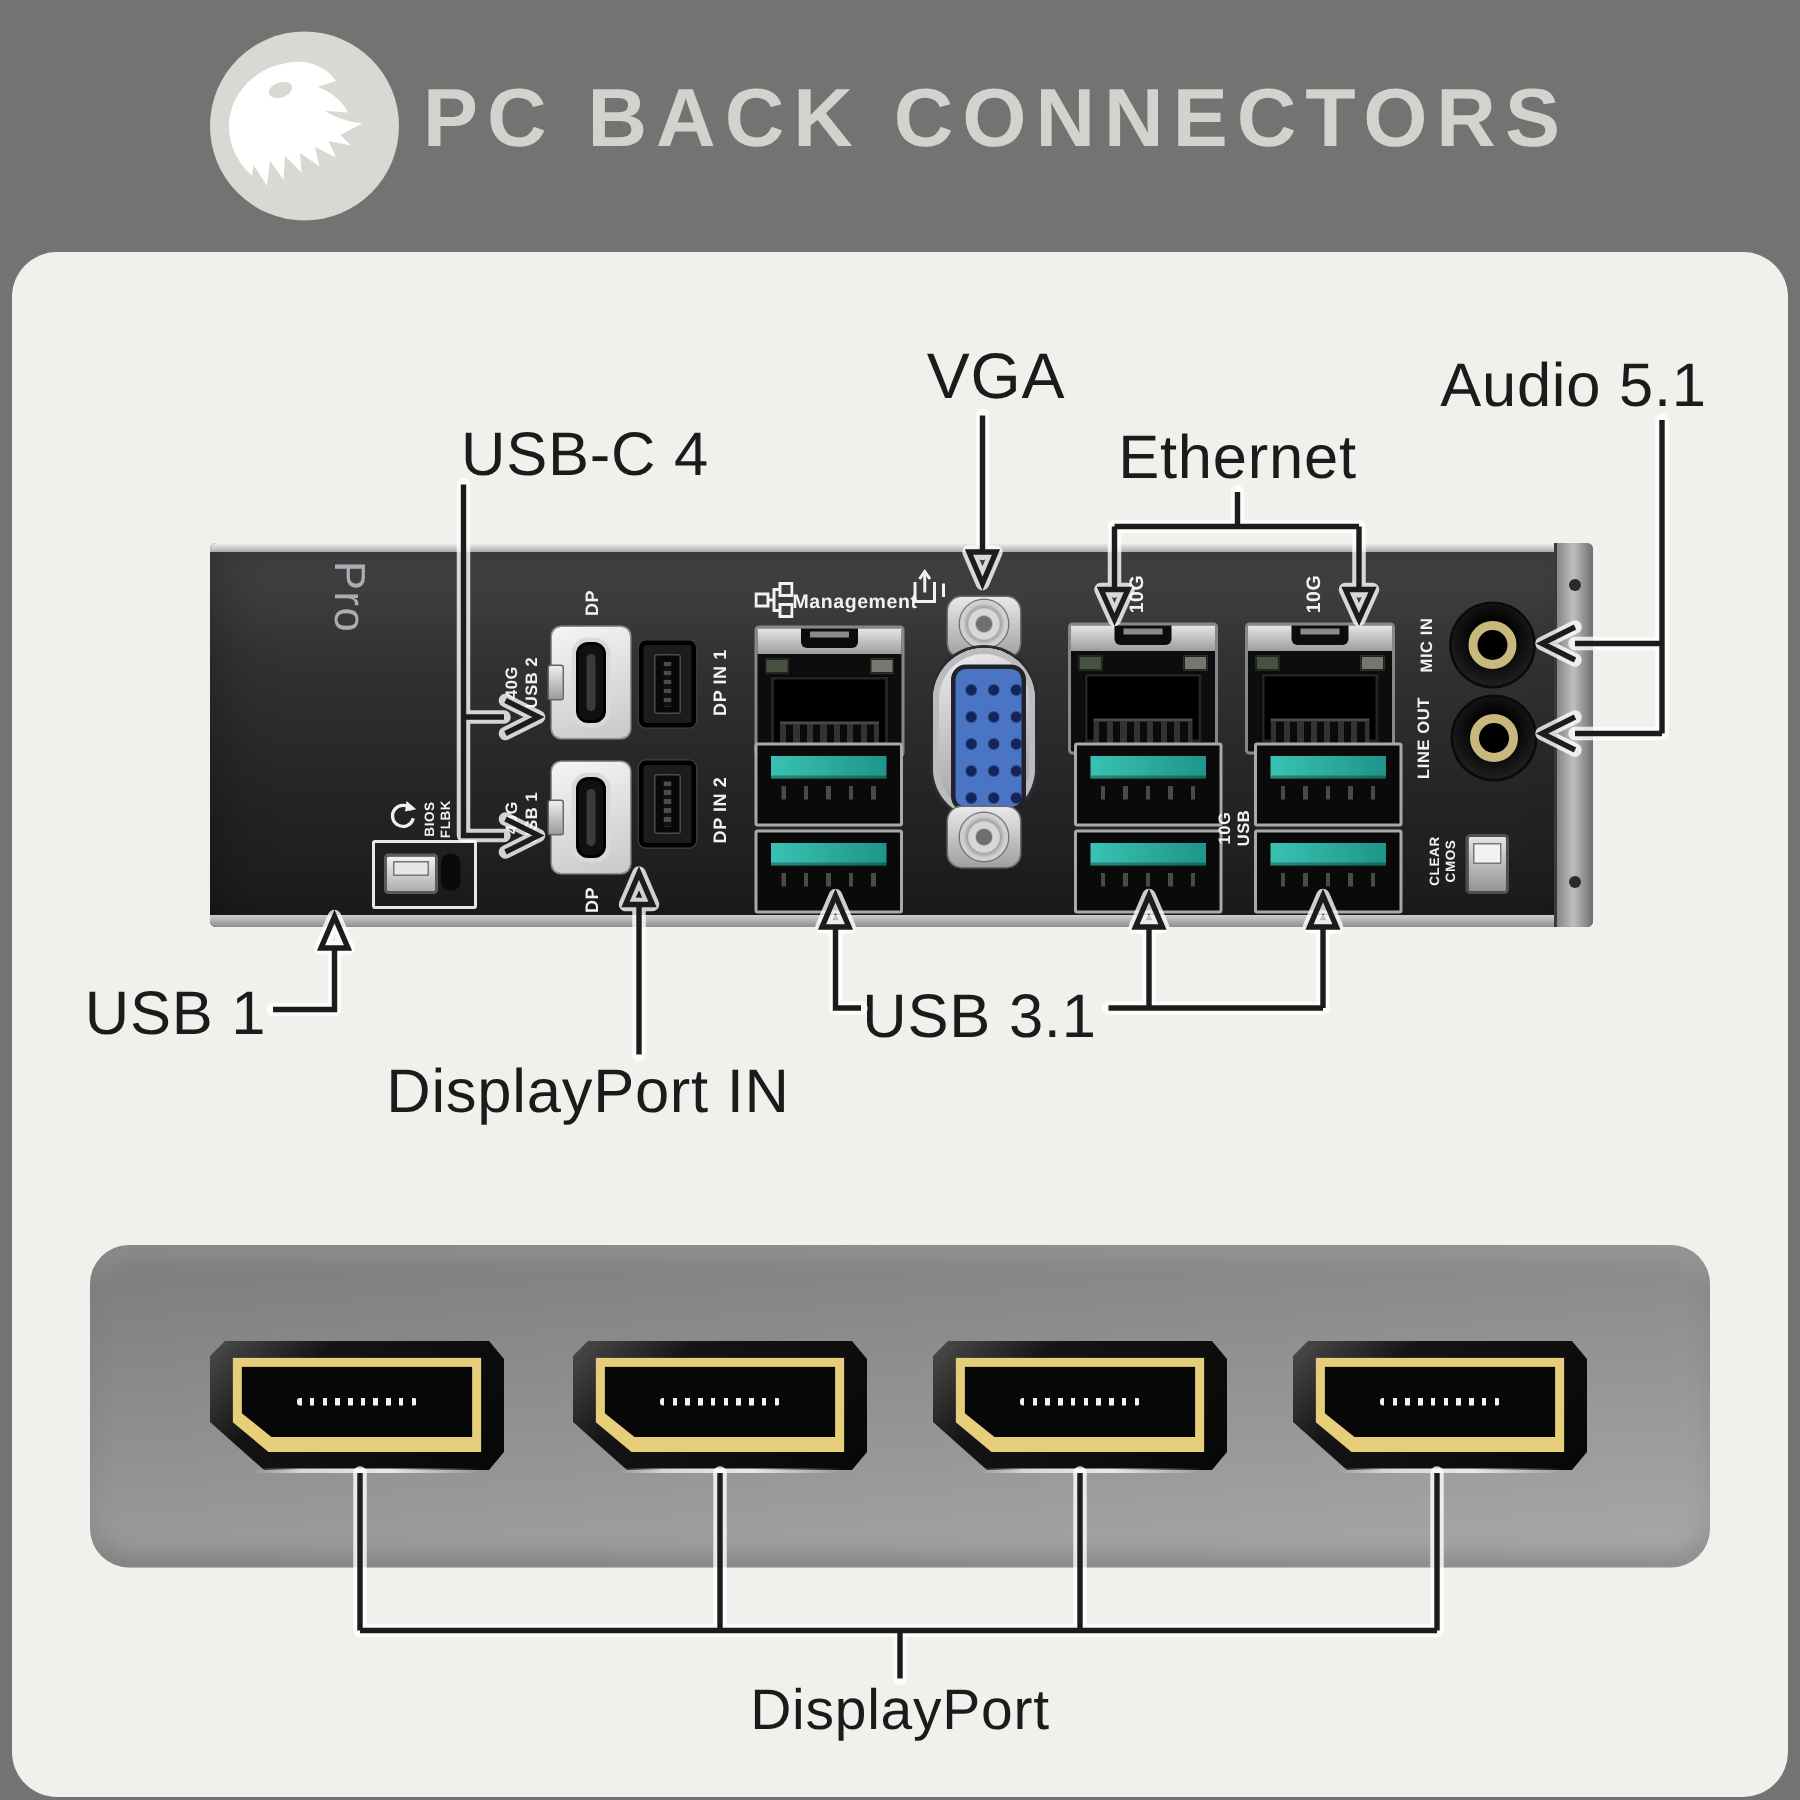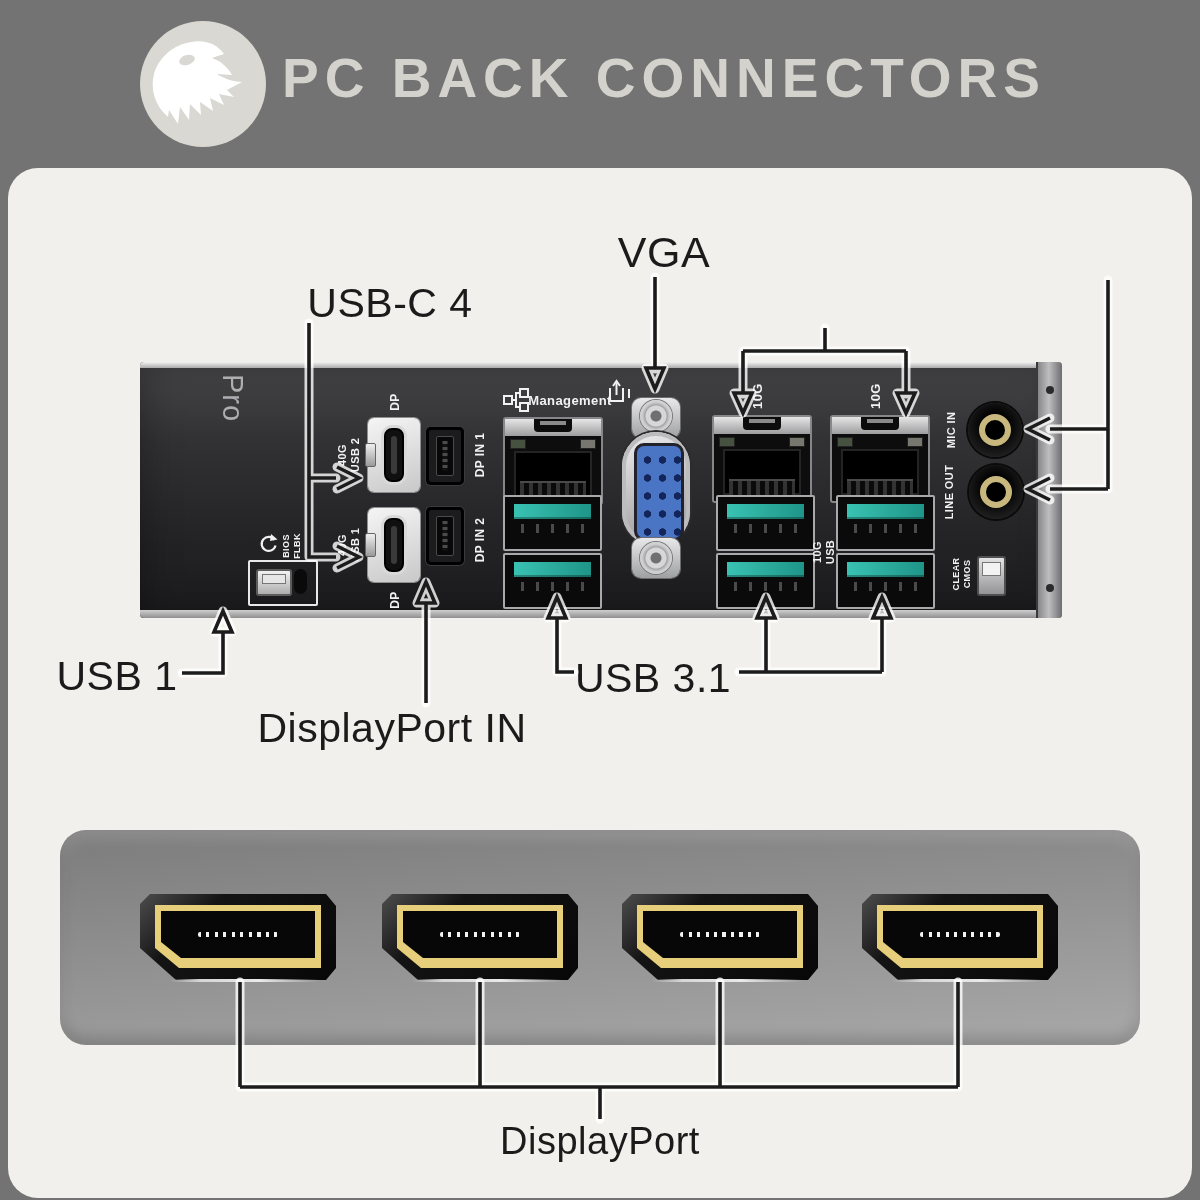--- a/index.html
+++ b/index.html
@@ -121,20 +121,22 @@
       L72 79 L75 92 L62 83 L63 96 L52 85 L51 101 L42 88 L40 105 L31 91 Z"></path>
     <ellipse cx="49" cy="41" rx="8" ry="5" fill="#d9d8d2" transform="rotate(-18 49 41)"></ellipse>
     <path fill="#d9d8d2" d="M83 36 l-9 3 7 3z"></path>
   </svg>
   <div class="title">PC BACK CONNECTORS</div>
 
   <div class="canvas"></div>
 
   <div class="lbl" style="left:390px;top:303px;">USB-C 4</div>
   <div class="lbl" style="left:664px;top:252px;font-size:43px;">VGA</div>
+  <div class="lbl" style="left:825px;top:305px;">Ethernet</div>
+  <div class="lbl" style="left:1049px;top:257px;">Audio 5.1</div>
   <div class="lbl" style="left:117px;top:676px;">USB 1</div>
   <div class="lbl" style="left:392px;top:728px;">DisplayPort IN</div>
   <div class="lbl" style="left:653px;top:678px;">USB 3.1</div>
   <div class="lbl" style="left:600px;top:1141px;font-size:38px;">DisplayPort</div>
 
   <div class="io-panel">
     <div class="io-top-bevel"></div>
     <div class="io-bottom-bevel"></div>
     <div class="io-right-bracket">
       <div class="screwdot" style="left:8px;top:24px;"></div>

